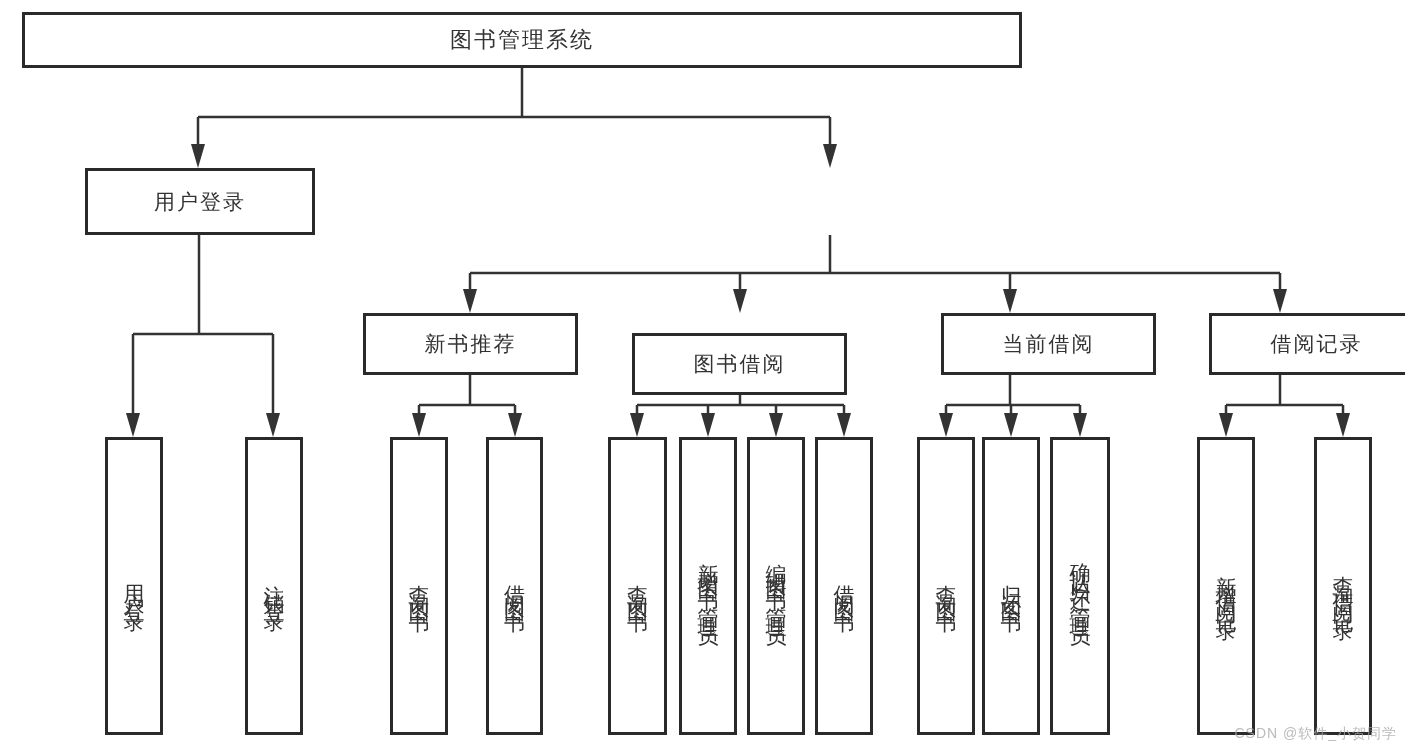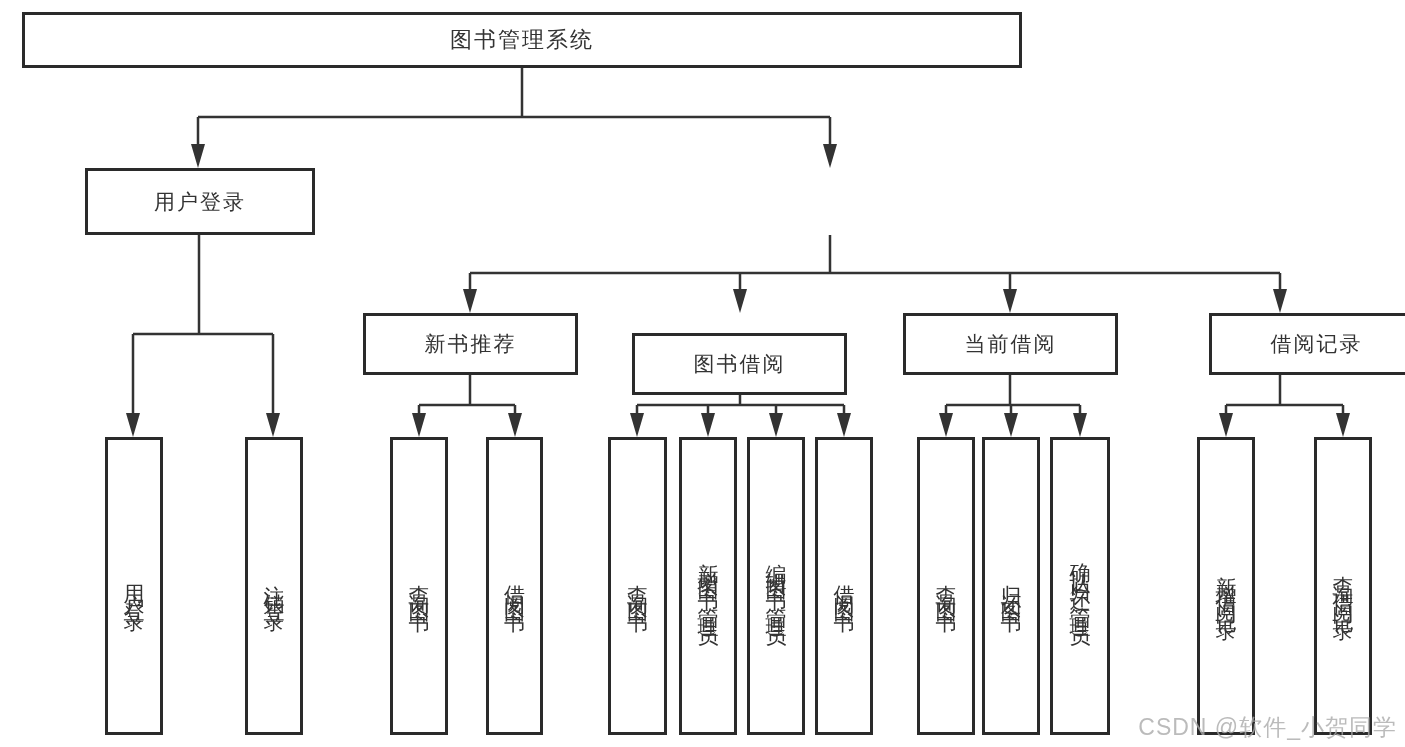--- a/index.html
+++ b/index.html
@@ -29,21 +29,21 @@
     top:437px;height:298px;
     writing-mode:vertical-rl;
     text-orientation:upright;
     letter-spacing:9px;
     font-size:21px;
     white-space:normal;
   }
   #watermark{
     position:absolute;
     right:8px;bottom:4px;
-    font-size:23px;
+    font-size:14px;
     letter-spacing:1px;
     color:rgba(170,170,170,0.8);
     z-index:5;
   }
 </style>
 </head>
 <body>
 
 <div id="stage">
 
@@ -86,21 +86,21 @@
       <polygon points="1336,413 1350,413 1343,437"></polygon>
     </g>
   </svg>
 
   <div class="node root">图书管理系统</div>
 
   <div class="node lvl2" style="left:85px;">用户登录</div>
 
   <div class="node lvl3" style="left:363px;">新书推荐</div>
   <div class="node lvl3" style="left:632px;margin-top:20px;">图书借阅</div>
-  <div class="node lvl3" style="left:903px;">当前借阅</div>
+  <div class="node lvl3" style="left:941px;">当前借阅</div>
   <div class="node lvl3" style="left:1209px;">借阅记录</div>
 
   <div class="node leaf" style="left:105px;width:58px;">用户登录</div>
   <div class="node leaf" style="left:245px;width:58px;">注销登录</div>
 
   <div class="node leaf" style="left:390px;width:58px;">查询图书</div>
   <div class="node leaf" style="left:486px;width:57px;">借阅图书</div>
 
   <div class="node leaf" style="left:608px;width:59px;">查询图书</div>
   <div class="node leaf" style="left:679px;width:58px;">新增图书（管理员）</div>

